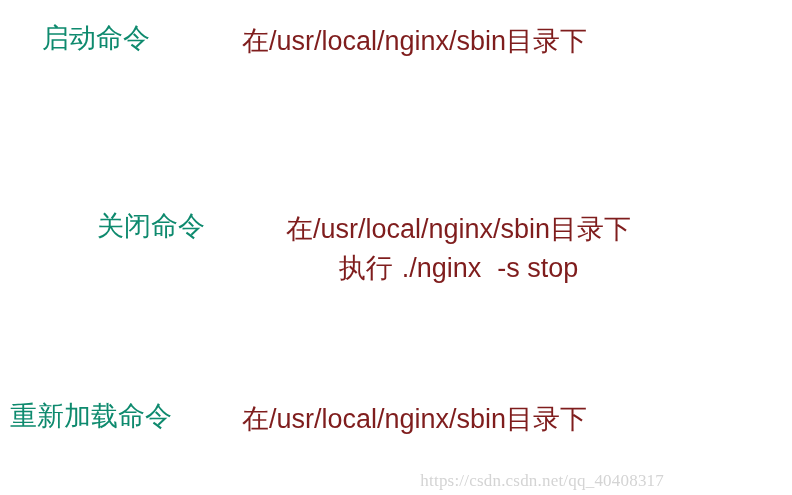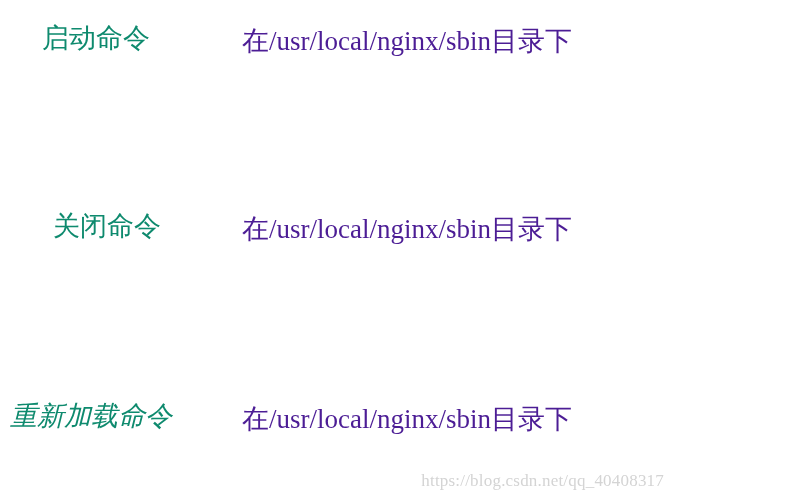--- a/index.html
+++ b/index.html
@@ -25,42 +25,42 @@
     align-items: flex-start;
   }
   .label {
     color: #0e8a6e;
     font-size: 27px;
     line-height: 1.25;
     white-space: nowrap;
     font-family: "Liberation Sans", sans-serif;
   }
   .desc {
-    color: #4c1d95;
+    color: #7f1d1d;
     font-size: 27px;
     line-height: 1.45;
-    font-family: Liberation Serif, serif;
+    font-family: Liberation Sans, sans-serif;
     text-align: center;
   }
   .desc .line2 {
     display: block;
   }
   
   #row-start { left: 42px; top: 22px; }
   #row-start .label { width: 200px; }
   #row-start .desc { margin-left: 0px; }
 
   
   #row-stop { left: 53px; top: 210px; }
-  #row-stop .label { width: 189px; }
+  #row-stop .label { width: 189px; margin-left: 44px; }
   #row-stop .desc { margin-left: 0px; }
 
   
   #row-reload { left: 10px; top: 400px; }
-  #row-reload .label { width: 232px; font-style: italic; }
+  #row-reload .label { width: 232px; }
   #row-reload .desc { margin-left: 0px; }
 
   .sp-sm { display: inline-block; width: 9px; }
   .sp-md { display: inline-block; width: 16px; }
 
   .watermark {
     position: absolute;
     right: 8px;
     bottom: 4px;
     color: #d4d4d4;
@@ -79,25 +79,28 @@
     <div class="label">启动命令</div>
     <div class="desc">
       <span>在/usr/local/nginx/sbin目录下</span>
     </div>
   </div>
 
   <div class="row" id="row-stop">
     <div class="label">关闭命令</div>
     <div class="desc">
       <span>在/usr/local/nginx/sbin目录下</span>
+      <span class="line2">
+        <span>执行</span><span class="sp-sm"></span><span>./nginx</span><span class="sp-md"></span><span>-s stop</span>
+      </span>
     </div>
   </div>
 
   <div class="row" id="row-reload">
     <div class="label">重新加载命令</div>
     <div class="desc">
       <span>在/usr/local/nginx/sbin目录下</span>
     </div>
   </div>
 
-  <div class="watermark">https://blog.csdn.net/qq_40408317</div>
+  <div class="watermark">https://csdn.csdn.net/qq_40408317</div>
 
 </div>
 
 </body></html>

